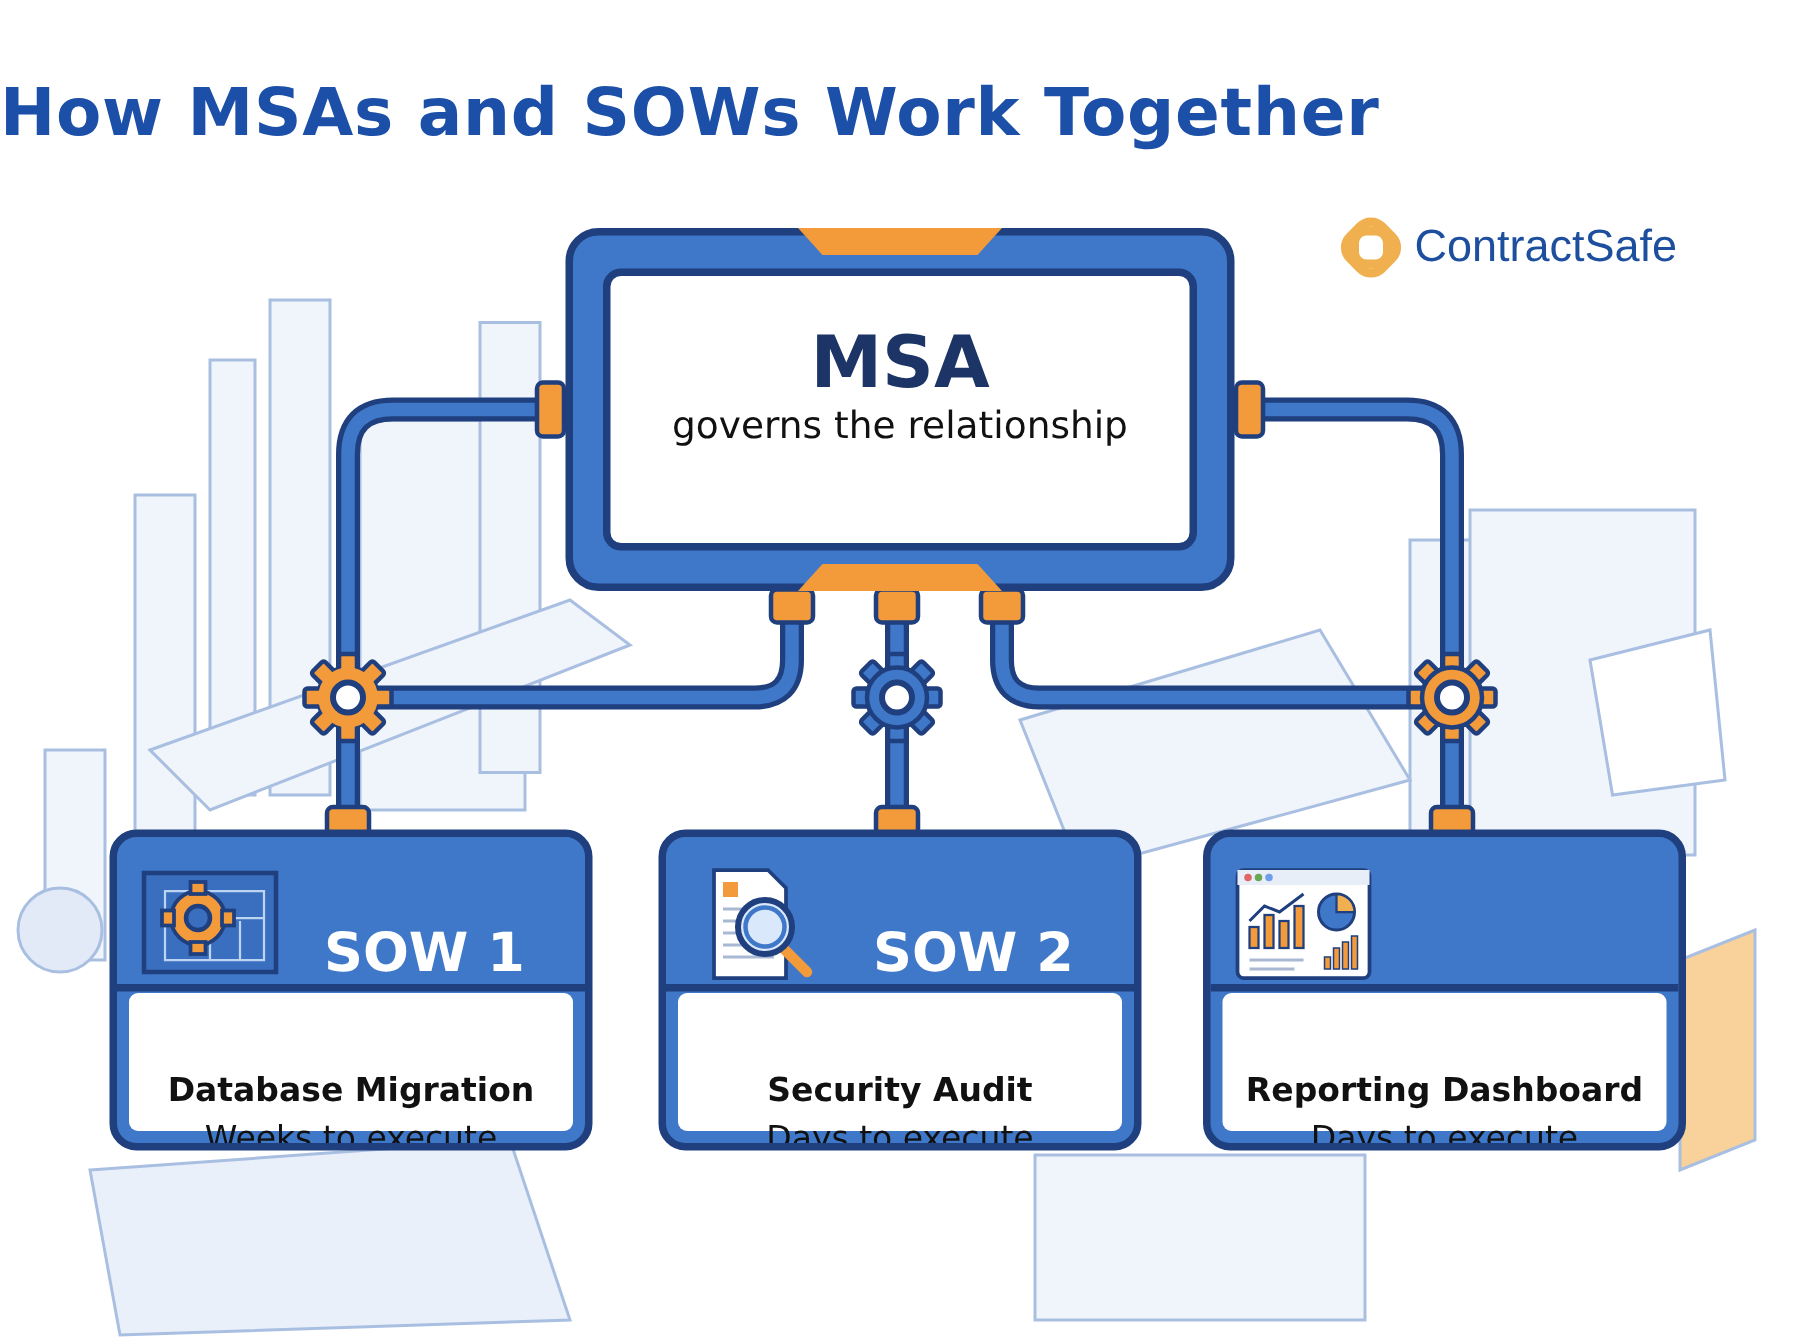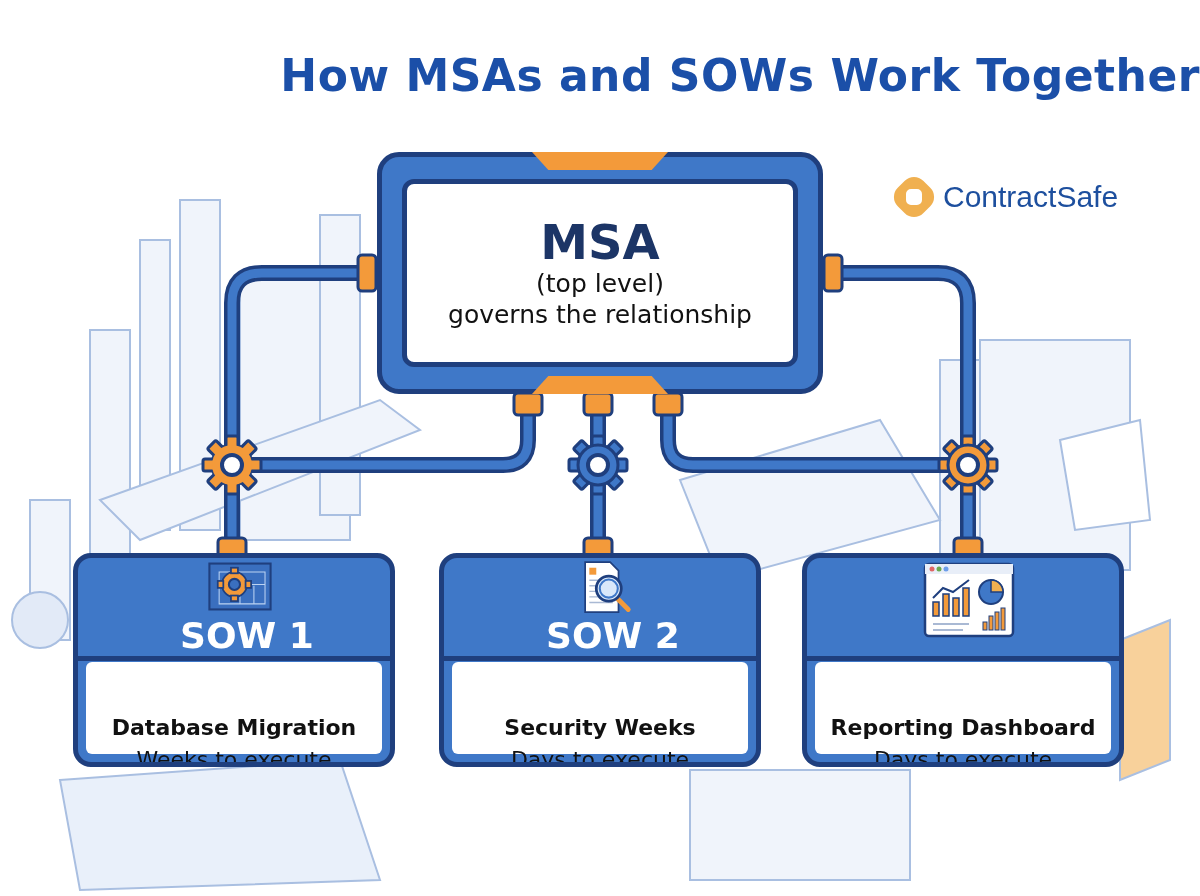--- a/index.html
+++ b/index.html
@@ -1,26 +1,26 @@
 <!DOCTYPE html>
 <html><head>
 <meta charset="utf-8">
 <style>
   html,body{margin:0;padding:0;}
   body{width:1200px;height:896px;background:#ffffff;position:relative;overflow:hidden;font-family:"Liberation Sans",sans-serif;}
   .bg-illus{position:absolute;left:0;top:0;width:1200px;height:896px;}
-  .title{position:absolute;left:0;top:50px;width:1200px;text-align:right;font-family:"DejaVu Sans",sans-serif;font-weight:bold;font-size:44px;color:#1b4fa8;letter-spacing:0.5px;}
-  .logo{position:absolute;left:893px;top:176px;display:flex;align-items:center;gap:8px;}
+  .title{position:absolute;left:0;top:50px;width:1200px;text-align:left;font-family:"DejaVu Sans",sans-serif;font-weight:bold;font-size:44px;color:#1b4fa8;letter-spacing:0.5px;}
+  .logo{position:absolute;left:893px;top:144px;display:flex;align-items:center;gap:8px;}
   .logo-text{font-family:"Liberation Sans",sans-serif;font-size:30px;color:#1d4f9e;font-weight:500;}
   .msa{position:absolute;left:377px;top:152px;width:446px;height:242px;box-sizing:border-box;background:#3f78c8;border:5px solid #1f3f7e;border-radius:22px;}
   .msa-inner{position:absolute;left:20px;top:22px;right:20px;bottom:22px;background:#ffffff;border:5px solid #1f3f7e;border-radius:12px;text-align:center;}
   .msa-title{font-family:"DejaVu Sans",sans-serif;font-weight:bold;font-size:48px;color:#1c3566;margin-top:32px;line-height:52px;}
   .msa-sub{font-family:"DejaVu Sans",sans-serif;font-size:25px;color:#111;line-height:31px;}
   .sow{position:absolute;top:553px;width:322px;height:214px;box-sizing:border-box;background:#3f78c8;border:5px solid #1f3f7e;border-radius:18px;overflow:hidden;}
-  .sow-head{height:98px;display:flex;align-items:center;border-bottom:5px solid #1f3f7e;flex-direction:column;}
+  .sow-head{height:98px;display:flex;align-items:flex-end;border-bottom:5px solid #1f3f7e;}
   .sow-icon{width:100px;height:82px;margin-left:12px;}
   .sow-label{font-family:"DejaVu Sans",sans-serif;font-weight:bold;font-size:36px;color:#ffffff;margin-left:26px;}
   .sow-body{position:absolute;left:8px;right:8px;top:104px;bottom:8px;background:#ffffff;border-radius:6px;text-align:center;padding-top:20px;}
   .sow-name{font-family:"DejaVu Sans",sans-serif;font-weight:bold;font-size:22px;color:#111;line-height:32px;margin-top:30px;}
   .sow-dur{font-family:"DejaVu Sans",sans-serif;font-size:22px;color:#111;line-height:32px;}
 </style>
 </head>
 <body>
 
 <svg class="bg-illus" viewBox="0 0 1200 896">
@@ -129,21 +129,20 @@
     </g>
   </svg>
   <span class="logo-text">ContractSafe</span>
 </div>
 
 <div class="msa">
   <div style="position:absolute;left:150px;top:-5px;width:136px;height:18px;background:#f39a3a;clip-path:polygon(0 0,100% 0,88% 100%,12% 100%);"></div>
   <div style="position:absolute;left:150px;bottom:-5px;width:136px;height:18px;background:#f39a3a;clip-path:polygon(12% 0,88% 0,100% 100%,0 100%);"></div>
   <div class="msa-inner">
     <div class="msa-title">MSA</div>
-    <div class="msa-sub">(top level)</div>
     <div class="msa-sub">governs the relationship</div>
   </div>
 </div>
 
 <div class="sow" style="left:73px;">
   <div class="sow-head">
     <svg class="sow-icon" viewBox="0 0 100 82">
       <rect x="6" y="8" width="88" height="66" fill="#3a6fbf" stroke="#1f3f7e" stroke-width="3"></rect>
       <g stroke="#bcd3f2" stroke-width="1.5" fill="none">
         <path d="M20 20 H86 V66 H20 Z M20 38 H86 M50 20 V66 M70 40 V66"></path>
@@ -173,21 +172,21 @@
       <g stroke="#a9b9d4" stroke-width="2">
           <path d="M26 32 H60 M26 40 H60 M26 48 H60 M26 56 H60 M26 64 H60"></path>
         </g>
       <line x1="66" y1="58" x2="82" y2="74" stroke="#f39a3a" stroke-width="7" stroke-linecap="round"></line>
       <circle cx="54" cy="44" r="18" fill="#d9e8fa" stroke="#1f3f7e" stroke-width="4"></circle>
       <circle cx="54" cy="44" r="13" fill="none" stroke="#3f78c8" stroke-width="3"></circle>
     </svg>
     <span class="sow-label">SOW 2</span>
   </div>
   <div class="sow-body">
-    <div class="sow-name">Security Weeks</div>
+    <div class="sow-name">Security Audit</div>
     <div class="sow-dur">Days to execute</div>
   </div>
 </div>
 
 <div class="sow" style="left:802px;">
   <div class="sow-head">
     <svg class="sow-icon" viewBox="0 0 100 82">
       <rect x="6" y="6" width="88" height="72" rx="4" fill="#ffffff" stroke="#1f3f7e" stroke-width="2.5"></rect>
       <rect x="6" y="6" width="88" height="10" fill="#e8eef8"></rect>
       <circle cx="13" cy="11" r="2.5" fill="#e06666"></circle>

